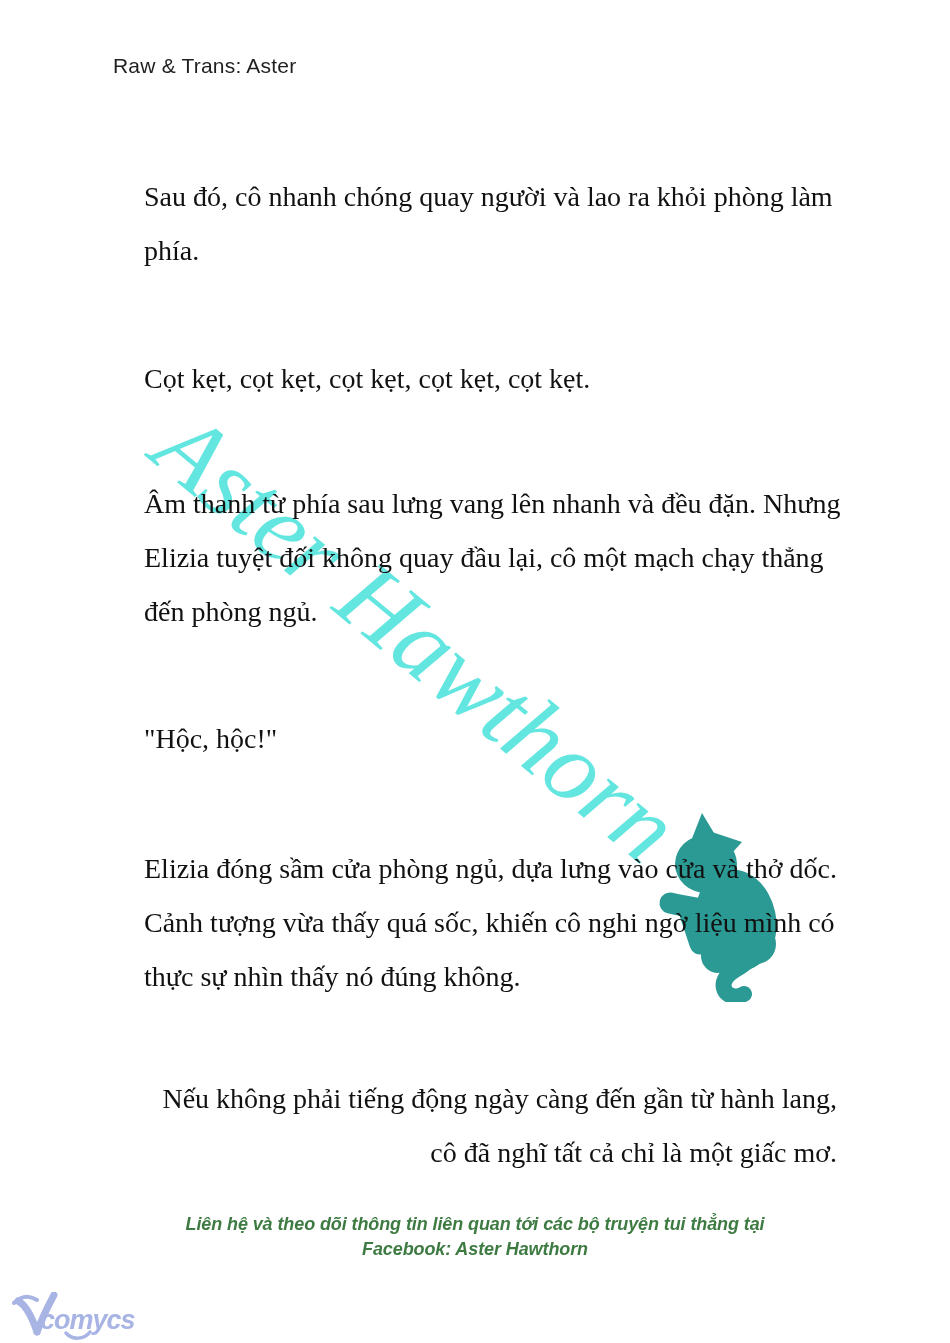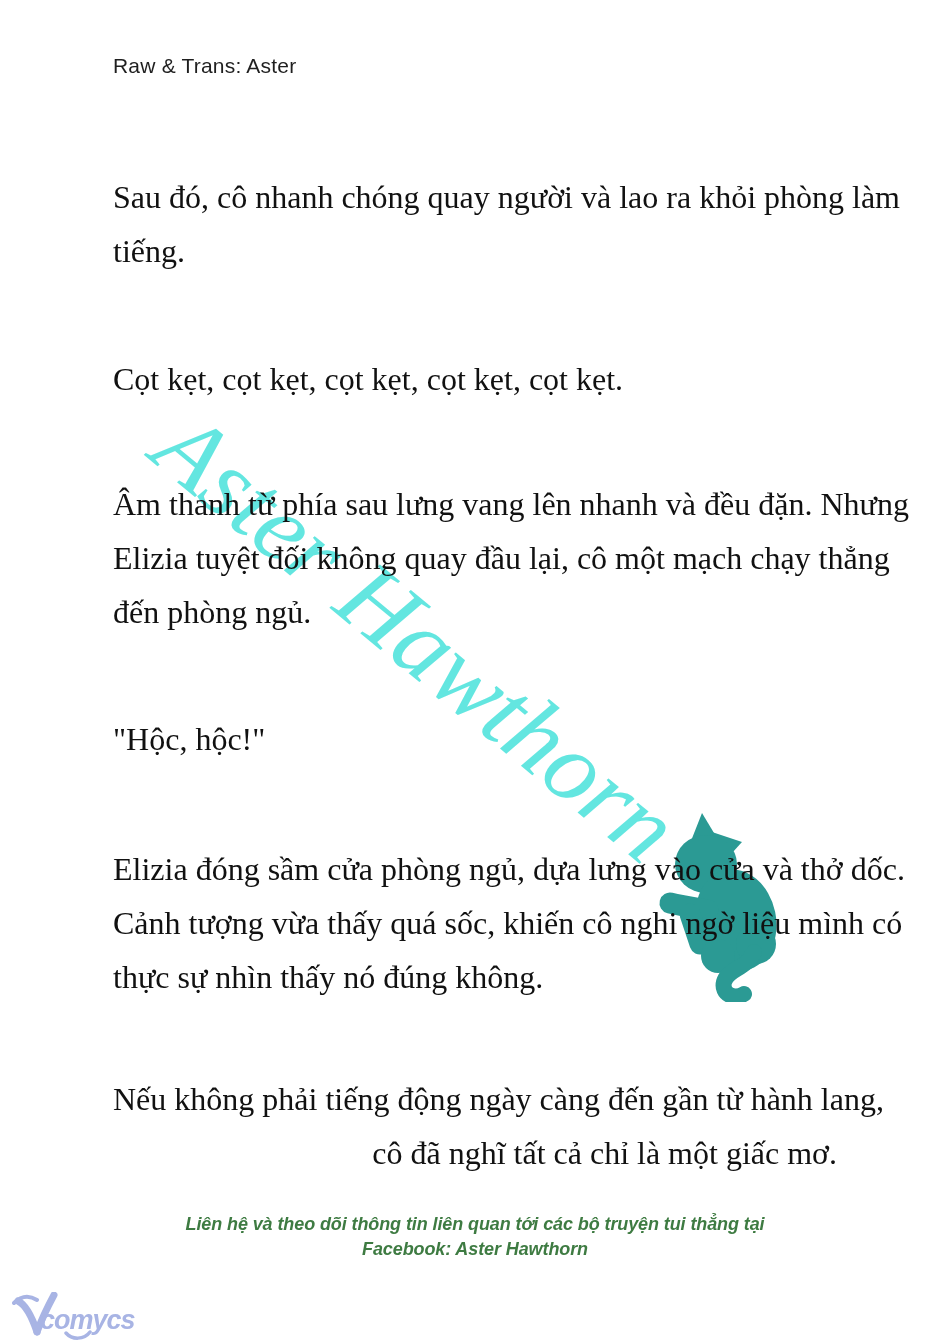--- a/index.html
+++ b/index.html
@@ -27,21 +27,21 @@
     transform:rotate(39.5deg); transform-origin:center;
     user-select:none;
   }
   
   .cat{ position:absolute; left:656px; top:810px; z-index:2; }
   .cat-shape{ fill:var(--cat); }
   .cat-stroke{ fill:none; stroke:var(--cat); stroke-linecap:round; }
   
   #story{ position:absolute; left:0; top:0; width:100%; height:100%; z-index:3; }
   .para{ position:absolute; left:113px; width:724px; color:var(--text); }
-  .line{ font-size:32px; line-height:54px; white-space:nowrap; }
+  .line{ font-size:28px; line-height:54px; white-space:nowrap;margin-left:31px; }
   .para:nth-of-type(1){ top:170px; }
   .para:nth-of-type(2){ top:352px; }
   .para:nth-of-type(3){ top:477px; }
   .para:nth-of-type(4){ top:712px; }
   .para:nth-of-type(5){ top:842px; }
   .para:nth-of-type(6){ top:1072px;text-align:right; }
   
   .footer{
     position:absolute; left:0; top:1212px; width:100%; z-index:3;
     text-align:center; color:var(--footer);
@@ -75,21 +75,21 @@
     <path class="cat-stroke" d="M14 93 C26 96,40 98,52 100" stroke-width="21"></path>
     <path class="cat-stroke" d="M34 104 L44 134" stroke-width="21"></path>
     <circle class="cat-shape" cx="62" cy="146" r="17"></circle>
     <circle class="cat-shape" cx="100" cy="134" r="20"></circle>
     <path class="cat-stroke" d="M98 142 C90 160,72 158,68 172 C65 184,78 190,88 184" stroke-width="16"></path>
   </svg>
 
   <div id="story">
       <div class="para">
         <div class="line">Sau đó, cô nhanh chóng quay người và lao ra khỏi phòng làm</div>
-        <div class="line">tiếng.</div>
+        <div class="line">phía.</div>
       </div>
       <div class="para">
         <div class="line">Cọt kẹt, cọt kẹt, cọt kẹt, cọt kẹt, cọt kẹt.</div>
       </div>
       <div class="para">
         <div class="line">Âm thanh từ phía sau lưng vang lên nhanh và đều đặn. Nhưng</div>
         <div class="line">Elizia tuyệt đối không quay đầu lại, cô một mạch chạy thẳng</div>
         <div class="line">đến phòng ngủ.</div>
       </div>
       <div class="para">

